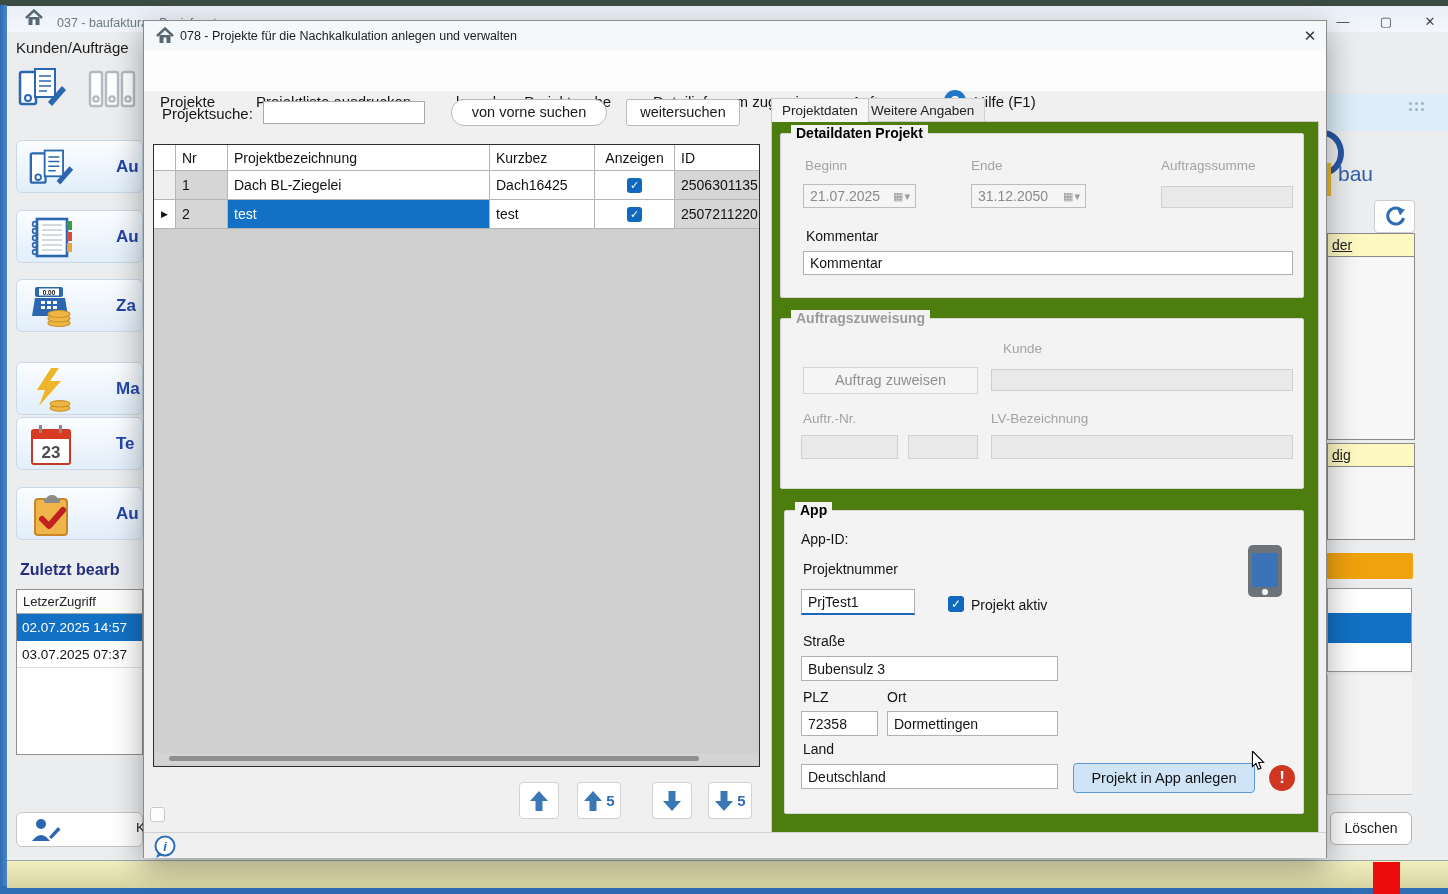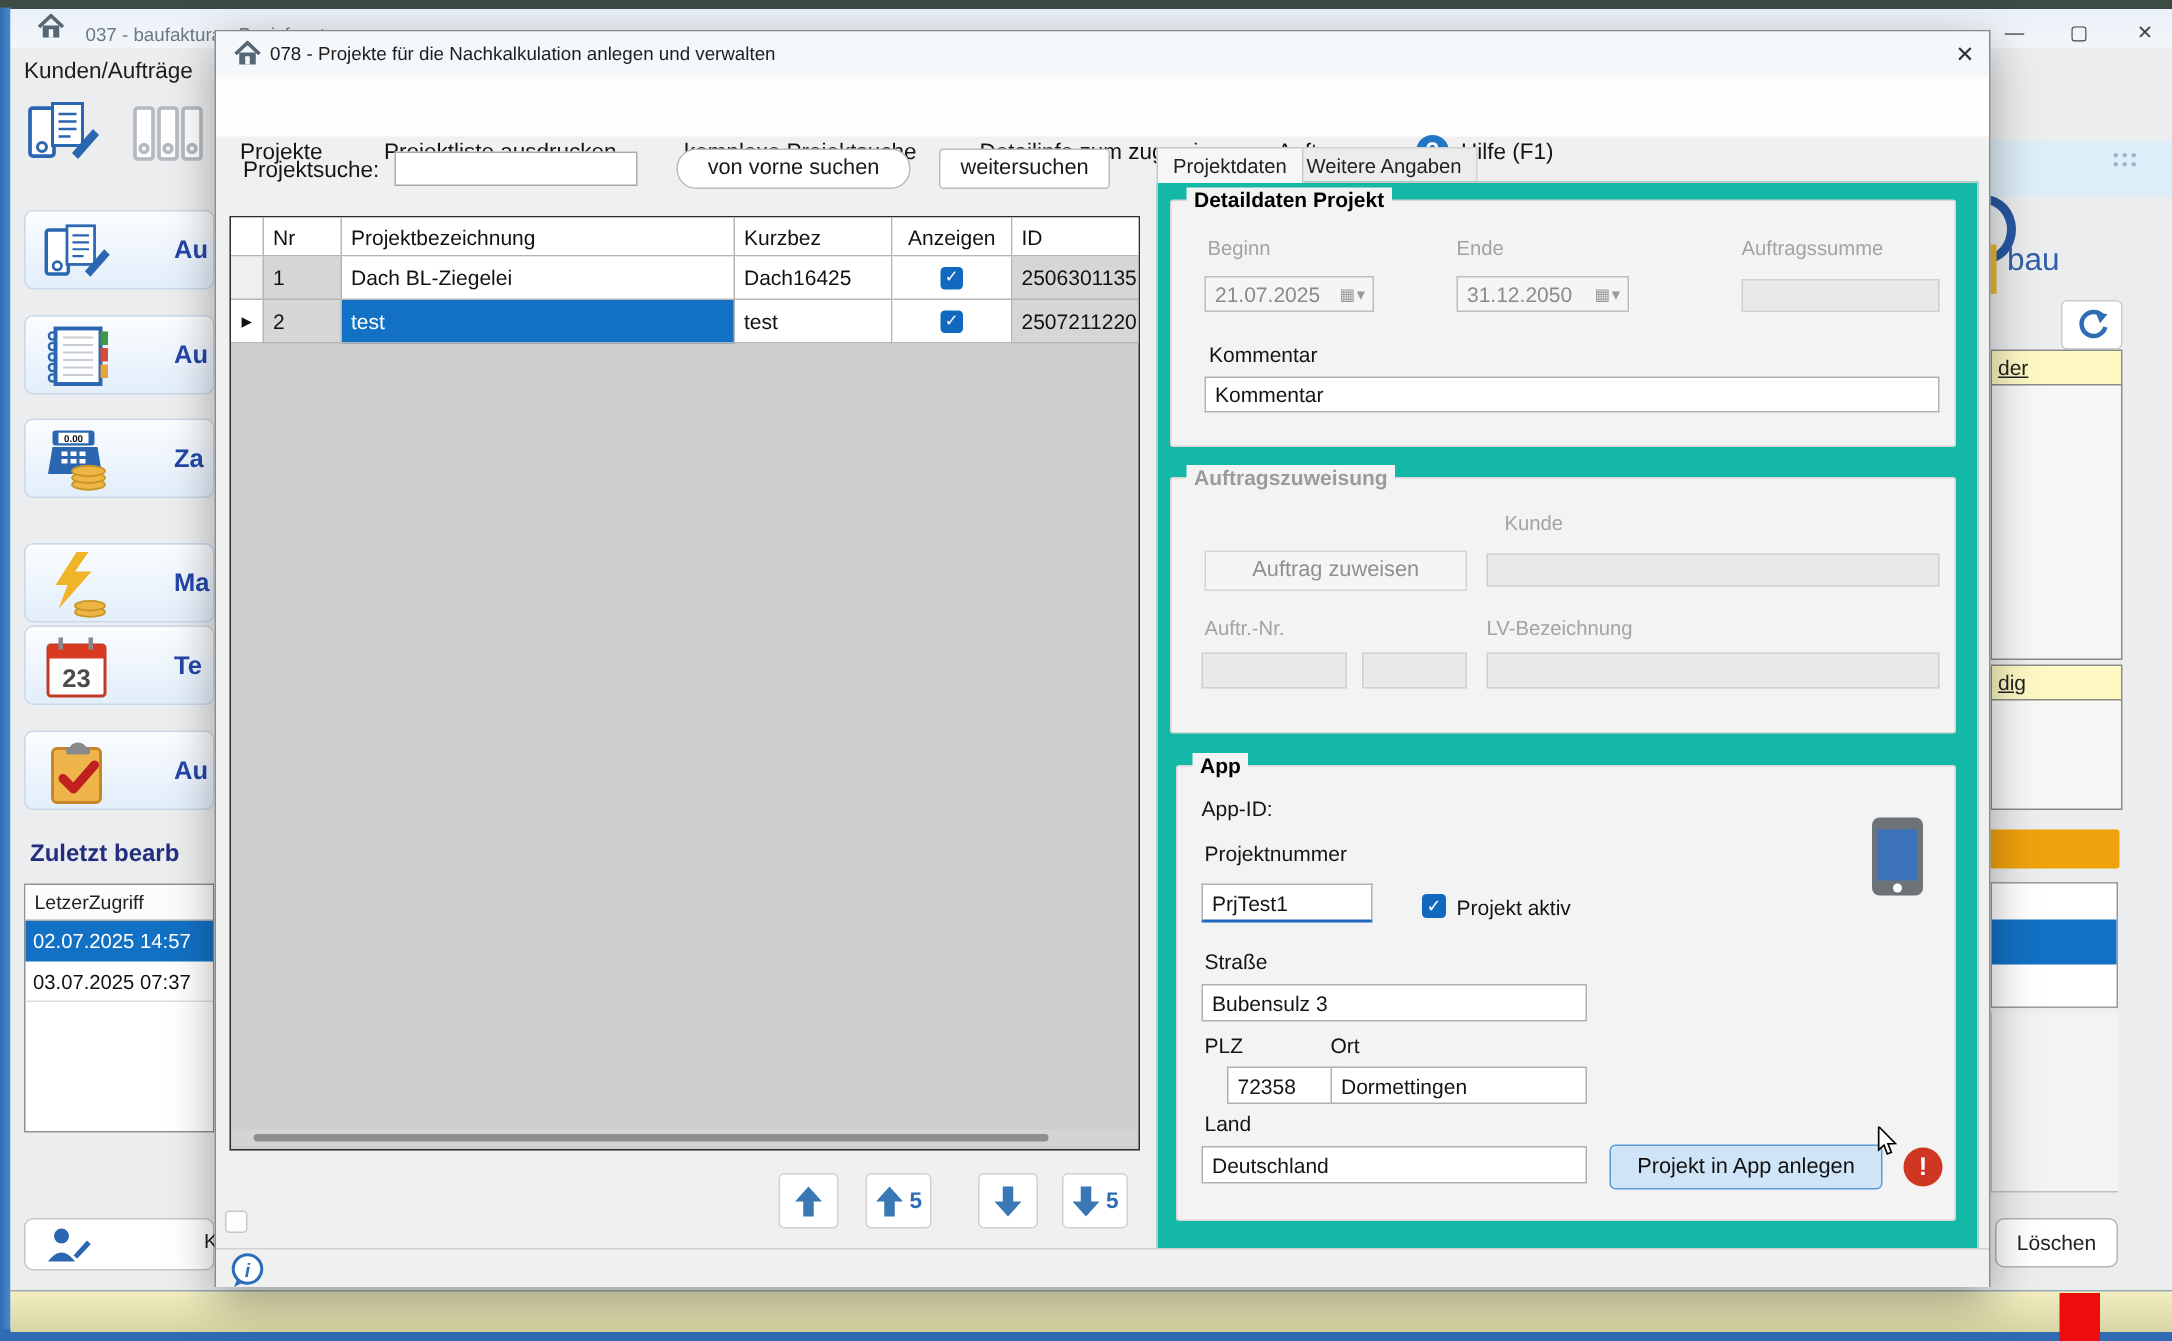--- a/index.html
+++ b/index.html
@@ -82,21 +82,21 @@
   .name-sel { background:#1271c4 !important; color:#fff !important; }
   .chk { width:15px; height:15px; background:#1068bf; border-radius:3px; color:#fff; font-size:11px;
          line-height:15px; text-align:center; }
   .hscroll { position:absolute; left:1px; bottom:2px; width:603px; height:11px; background:#d4d4d4; }
   .hthumb { position:absolute; left:14px; top:3px; width:530px; height:5px; background:#8f8f8f; border-radius:3px; }
 
   
   .tab { top:77px; height:24px; font-size:13.5px; color:#222; padding:0 10px; line-height:24px; }
   .tab.active { left:627px; background:#f6f6f6; border:1px solid #c9c9c9; border-bottom:none; z-index:3; }
   .tab.idle { left:716px; background:#ececec; border:1px solid #d2d2d2; }
-  .rpanel { left:627px; top:100px; width:548px; height:712px; background:#14b8a6; border:1px solid #c9c9c9; }
+  .rpanel { left:627px; top:100px; width:548px; height:712px; background:#4d7c0f; border:1px solid #c9c9c9; }
 
   .grp { position:absolute; background:#f3f3f3; border:1px solid #d6d6d6; border-radius:2px; }
   .grp-legend { position:absolute; top:-9px; left:10px; background:#f3f3f3; padding:0 5px; font-size:14px; font-weight:bold; }
   .lab-dis { position:absolute; font-size:13.5px; color:#a3a3a3; }
   .lab { position:absolute; font-size:14px; color:#141414; }
   .field-dis { position:absolute; background:#e9e9e9; border:1px solid #d0d0d0; }
   .datefield { position:absolute; height:24px; background:#f5f5f5; border:1px solid #bdbdbd; font-size:14px; color:#8a8a8a;
                display:flex; align-items:center; padding:0 4px 0 6px; justify-content:space-between; }
   .dateglyph { font-size:11px; color:#9a9a9a; letter-spacing:1px; }
   .input { position:absolute; background:#fff; border:1px solid #b0b0b0; font-size:14px; color:#141414;
@@ -407,21 +407,21 @@
         <span class="lab" style="left:186px; top:86px;">Projekt aktiv</span>
         <svg style="position:absolute; left:462px; top:33px;" width="36" height="54" viewBox="0 0 36 54">
           <rect x="1" y="1" width="34" height="52" rx="5" fill="#6d7479"></rect>
           <rect x="5" y="9" width="26" height="34" fill="#3c72b8"></rect>
           <circle cx="18" cy="48" r="3" fill="#fff"></circle>
         </svg>
         <span class="lab" style="left:18px; top:122px;">Straße</span>
         <div class="input" style="left:16px; top:145px; width:257px; height:25px;">Bubensulz 3</div>
         <span class="lab" style="left:18px; top:178px;">PLZ</span>
         <span class="lab" style="left:102px; top:178px;">Ort</span>
-        <div class="input" style="left:16px; top:200px; width:77px; height:25px;margin-left:17px;">72358</div>
+        <div class="input" style="left:16px; top:200px; width:77px; height:25px;">72358</div>
         <div class="input" style="left:102px; top:200px; width:171px; height:25px;">Dormettingen</div>
         <span class="lab" style="left:18px; top:230px;">Land</span>
         <div class="input" style="left:16px; top:253px; width:257px; height:25px;">Deutschland</div>
         <div class="create-btn">Projekt in App anlegen</div>
         <span class="err-circle">!</span>
         <svg style="position:absolute; left:466px; top:240px; z-index:5;" width="14" height="20" viewBox="0 0 12 18">
           <polygon points="1,0 1,14 4.2,11.2 6.2,16.5 8.6,15.5 6.6,10.4 11,10.2" fill="#fff" stroke="#000" stroke-width="1"></polygon>
         </svg>
       </div>
     </div>

